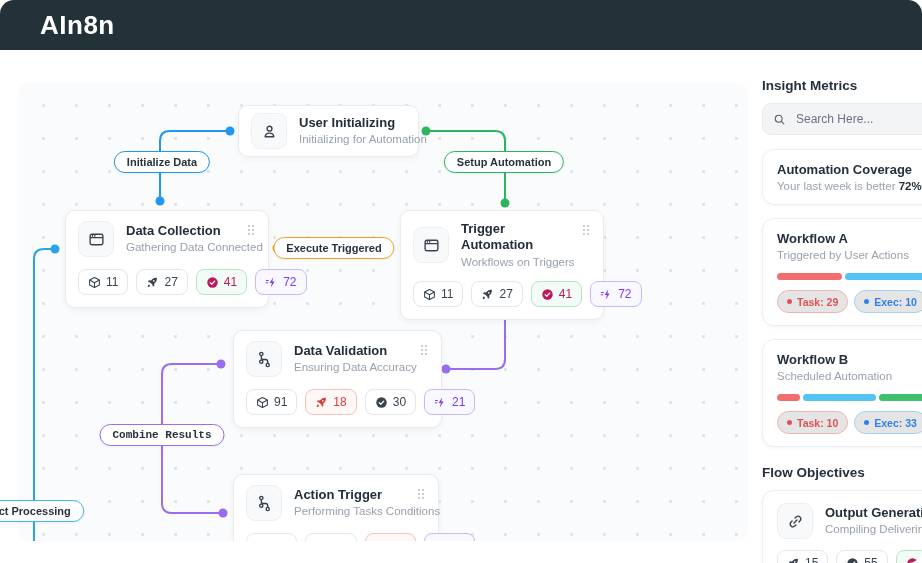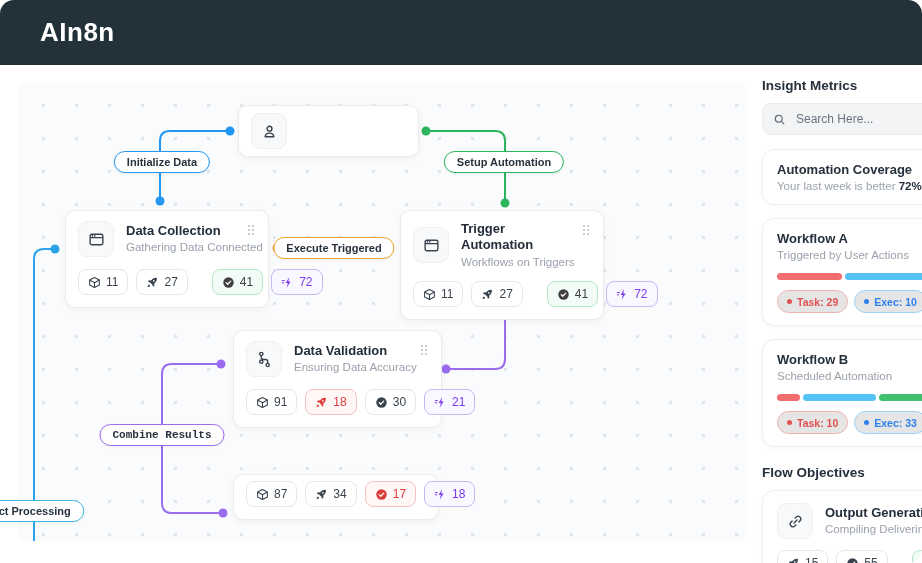--- a/index.html
+++ b/index.html
@@ -1,19 +1,19 @@
 <!DOCTYPE html>
 <html><head>
 <meta charset="utf-8">
 <style>
   html,body{margin:0;padding:0;background:#fff;font-family:"Liberation Sans",sans-serif;}
   .page{position:relative;width:922px;height:563px;background:#fff;border-radius:14px;overflow:hidden;}
 
   
-  .header{position:absolute;left:0;top:0;width:100%;height:65px;background:#233138;display:flex;align-items:center;}
+  .header{position:absolute;left:0;top:0;width:100%;height:50px;background:#233138;display:flex;align-items:center;}
   .logo{color:#fff;font-size:26px;font-weight:700;letter-spacing:.5px;margin-left:40px;}
 
   
   .canvas{position:absolute;left:18px;top:83px;width:730px;height:458px;background:#fafbfc;border-radius:10px;overflow:hidden;
     background-image:radial-gradient(#e2e5e9 1.6px,transparent 1.7px);background-size:33px 33px;background-position:9px 6px;}
   .wires{position:absolute;left:0;top:0;pointer-events:none;}
 
   
   .node{position:absolute;background:#fff;border:1px solid #e9ebee;border-radius:10px;box-shadow:0 2px 6px rgba(25,35,45,.05);}
   .node-head{display:flex;align-items:center;gap:12px;padding:10px 12px 6px 12px;}
@@ -21,21 +21,21 @@
   .node-icon{width:34px;height:34px;flex:0 0 34px;background:#f8f9fa;border:1px solid #edeff2;border-radius:9px;display:flex;align-items:center;justify-content:center;color:#39434e;}
   .node-icon svg{width:17px;height:17px;}
   .node-text{flex:1;min-width:0;}
   .node-title{font-size:13px;font-weight:700;color:#232e3a;line-height:1.25;}
   .node-sub{font-size:11.5px;color:#99a1ac;line-height:1.3;margin-top:1px;white-space:nowrap;}
   .grip{align-self:flex-start;margin-top:4px;display:grid;grid-template-columns:repeat(2,4px);grid-auto-rows:4px;}
   .grip i{width:2.4px;height:2.4px;background:#b7bdc5;border-radius:50%;}
   .chips{display:flex;gap:8px;padding:6px 12px 12px 12px;}
   .chip{display:inline-flex;align-items:center;gap:5px;height:24px;padding:0 9px;background:#fff;border:1px solid #e4e7ea;border-radius:8px;font-size:12px;font-weight:400;color:#39434e;white-space:nowrap;}
   .chip svg{width:13px;height:13px;}
-  .chip.green{border-color:#b5e6c6;background:#f2fbf5;color:#404040;margin-left:16px;}
+  .chip.green{border-color:#b5e6c6;background:#f2fbf5;color:#be185d;}
   .chip.purple{border-color:#c9b8f7;background:#f9f7ff;color:#7c3aed;justify-content:center;}
   .chip.red{border-color:#f5c2c2;background:#fff6f6;color:#dc3b3b;}
 
   
   .wire-label{position:absolute;transform:translate(-50%,-50%);background:#fff;border:1.6px solid;border-radius:999px;padding:4px 12px;font-size:11px;font-weight:700;color:#28323c;white-space:nowrap;box-shadow:0 1px 3px rgba(20,30,40,.06);}
   .wl-blue{border-color:#2196f3;}
   .wl-green{border-color:#2bb55d;}
   .wl-orange{border-color:#f0a028;}
   .wl-purple{border-color:#9a6cf0;font-family:Liberation Mono, monospace;}
   .wl-cyan{border-color:#41b9e6;}
@@ -144,20 +144,24 @@
       <circle cx="37" cy="166" r="4.5" fill="#2ba3e8"></circle>
     </svg>
 
     <div class="node simple" style="left:220px;top:22px;width:179px;">
       <div class="node-head">
         <div class="node-icon">
             <svg>
               <use href="#i-user"></use>
             </svg>
           </div>
+        <div class="node-text">
+          <div class="node-title">User Initializing</div>
+          <div class="node-sub">Initializing for Automation</div>
+        </div>
       </div>
     </div>
 
     <div class="node" style="left:47px;top:127px;width:202px;">
       <div class="node-head">
         <div class="node-icon">
             <svg>
               <use href="#i-browser"></use>
             </svg>
           </div>
@@ -292,20 +296,39 @@
         <span class="chip purple">
             <svg>
               <use href="#i-zap"></use>
             </svg>
             <span>21</span>
           </span>
       </div>
     </div>
 
     <div class="node" style="left:215px;top:391px;width:204px;">
+      <div class="node-head">
+        <div class="node-icon">
+            <svg>
+              <use href="#i-branch"></use>
+            </svg>
+          </div>
+        <div class="node-text">
+          <div class="node-title">Action Trigger</div>
+          <div class="node-sub">Performing Tasks Conditions</div>
+        </div>
+        <div class="grip">
+            <i></i>
+            <i></i>
+            <i></i>
+            <i></i>
+            <i></i>
+            <i></i>
+          </div>
+      </div>
       <div class="chips">
         <span class="chip">
             <svg>
               <use href="#i-cube"></use>
             </svg>
             <span>87</span>
           </span>
         <span class="chip">
             <svg>
               <use href="#i-rocket"></use>

